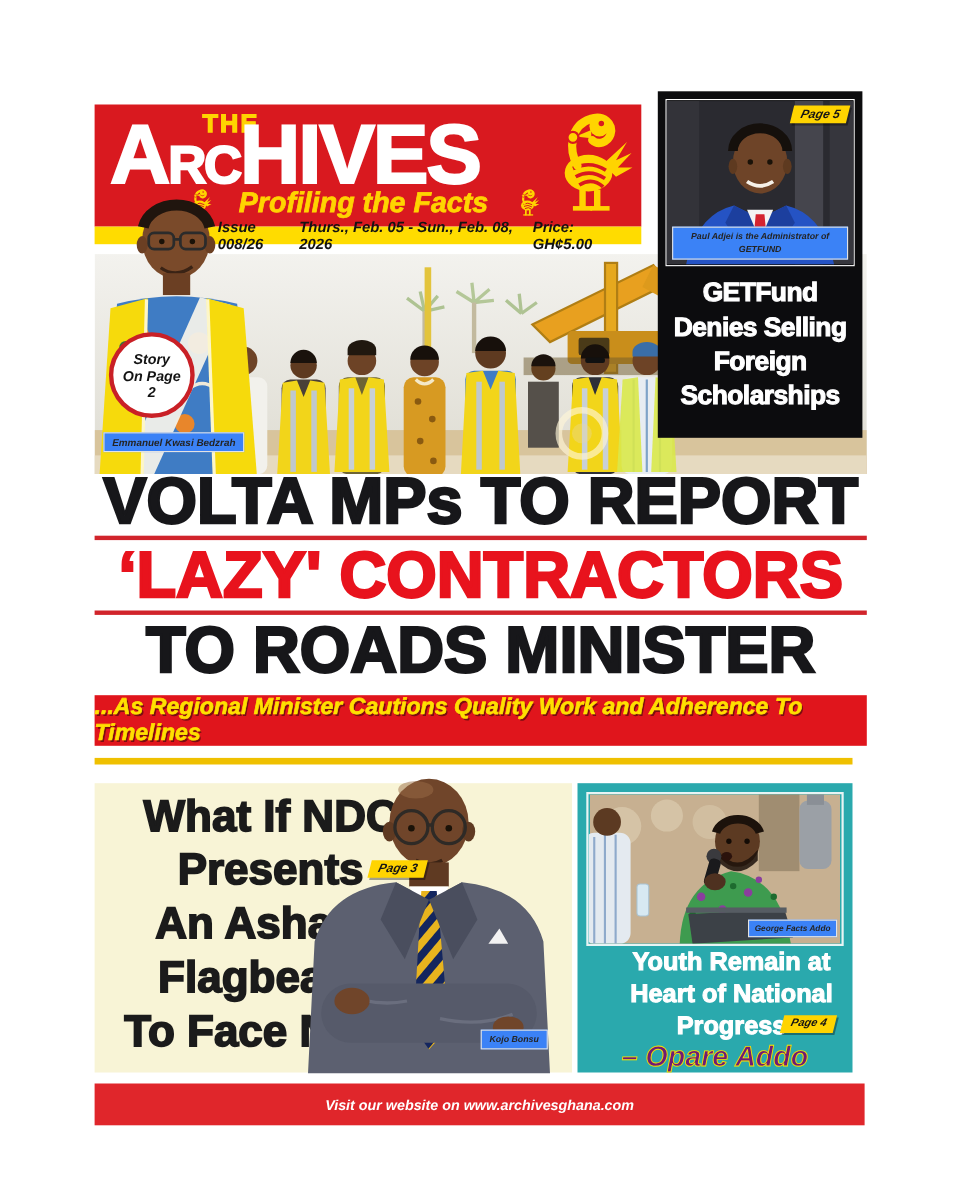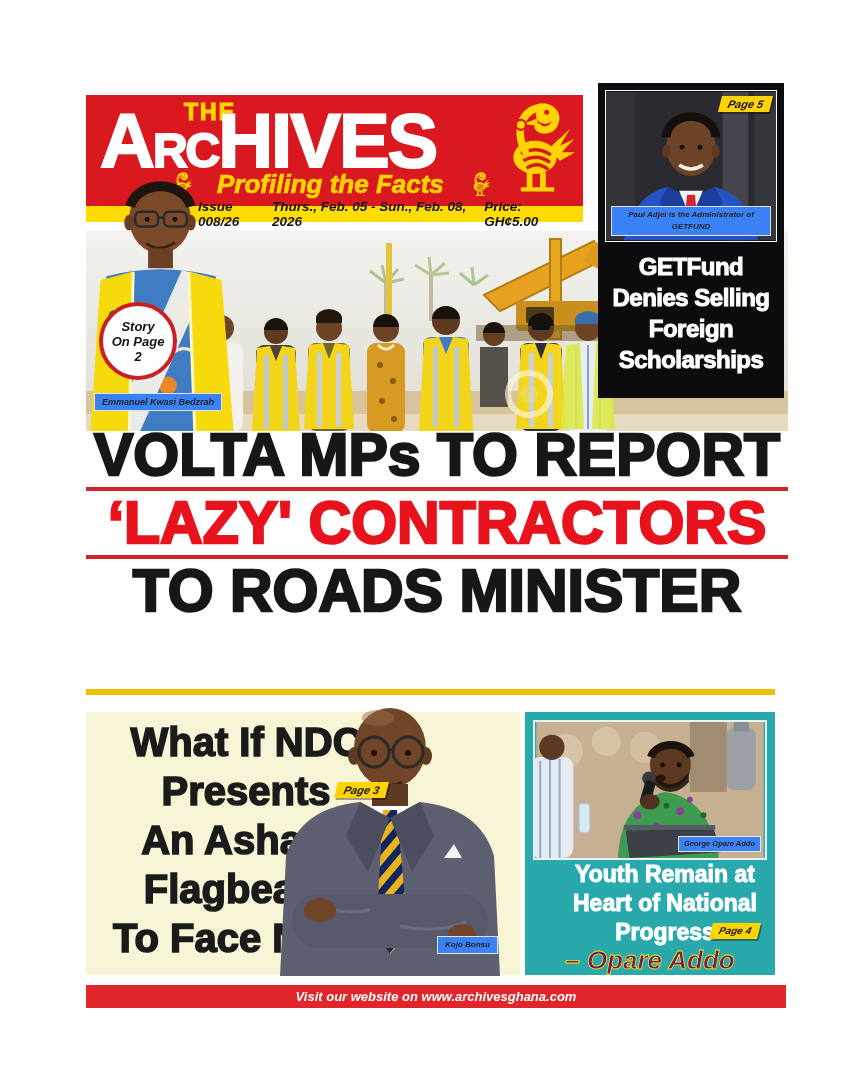--- a/index.html
+++ b/index.html
@@ -80,21 +80,21 @@
   .youth-photo { position:absolute; left:8px; top:8px; width:234px; height:140px;
                  border:2px solid #E8F4F4; box-sizing:border-box; overflow:hidden; }
   .youth-caption { position:absolute; right:4px; bottom:6px; font-size:7.5px; padding:1px 5px; }
   .youth-headline { position:absolute; top:148px; left:15px; width:100%; text-align:center; color:#fff;
                     font-weight:bold; font-size:23px; line-height:29px; -webkit-text-stroke:1px #fff; }
   .youth-badge { position:absolute; top:211px; left:186px; font-size:10px; }
   .youth-attr { position:absolute; top:233px; width:100%; text-align:center; color:#701a75;
                 font-style:italic; font-weight:bold; font-size:26px; -webkit-text-stroke:0.8px #F5E300; }
 
   
-  .footer-strip { left:86px; top:985px; width:700px; height:23px; background:#E0262B; z-index:2;
+  .footer-strip { left:86px; top:985px; width:700px; height:38px; background:#E0262B; z-index:2;
                   color:#fff; font-style:italic; font-weight:bold; font-size:13px;
                   display:flex; align-items:center; justify-content:center; }
 
   .hidden-defs { position:absolute; width:0; height:0; overflow:hidden; }
 </style>
 </head>
 <body>
 
 <svg class="hidden-defs" aria-hidden="true">
   <symbol id="sankofa" viewBox="0 0 100 120">
@@ -334,20 +334,23 @@
   <div class="abs photo-caption lead-caption">Emmanuel Kwasi Bedzrah</div>
 
   <div class="abs headline">
     <div class="hl">VOLTA MPs TO REPORT</div>
     <div class="hl-rule"></div>
     <div class="hl red">‘LAZY' CONTRACTORS</div>
     <div class="hl-rule"></div>
     <div class="hl">TO ROADS MINISTER</div>
   </div>
 
+  <div class="abs subhead">
+    <span>...As Regional Minister Cautions Quality Work and Adherence To Timelines</span>
+  </div>
 
   <div class="abs divider"></div>
 
   <div class="abs ndc-panel">
 
     <svg class="kojo" viewBox="0 0 280 280">
       <defs>
         <pattern id="tiep" width="14" height="14" patternUnits="userSpaceOnUse" patternTransform="rotate(40)">
           <rect width="14" height="14" fill="#14265E"></rect>
           <rect width="7" height="14" fill="#E8B41E"></rect>
@@ -418,21 +421,21 @@
         <path d="M119,52 Q138,76 157,52 L157,62 Q138,82 119,62 Z" fill="#1C120B" opacity="0.85"></path>
         <circle cx="130" cy="44" r="2.5" fill="#140C06"></circle>
           <circle cx="147" cy="44" r="2.5" fill="#140C06"></circle>
         <ellipse cx="128" cy="58" rx="5" ry="4" fill="#2B120C"></ellipse>
         <circle cx="116" cy="58" r="7" fill="#3A3A3E"></circle>
         <rect x="109" y="60" width="11" height="26" rx="4" fill="#1A1A1C" transform="rotate(16 114 73)"></rect>
         <ellipse cx="117" cy="82" rx="10" ry="8" fill="#4E3120"></ellipse>
         <polygon points="92,112 182,108 190,134 96,140" fill="#3C4147"></polygon>
         <rect x="90" y="106" width="94" height="5" fill="#565C63"></rect>
       </svg>
-      <div class="photo-caption youth-caption">George Opare Addo</div>
+      <div class="photo-caption youth-caption">George Facts Addo</div>
     </div>
     <div class="youth-headline">
       <div>Youth Remain at</div>
       <div>Heart of National</div>
       <div>Progress</div>
     </div>
     <span class="pbadge youth-badge">Page 4</span>
     <div class="youth-attr">– Opare Addo</div>
   </div>
 

